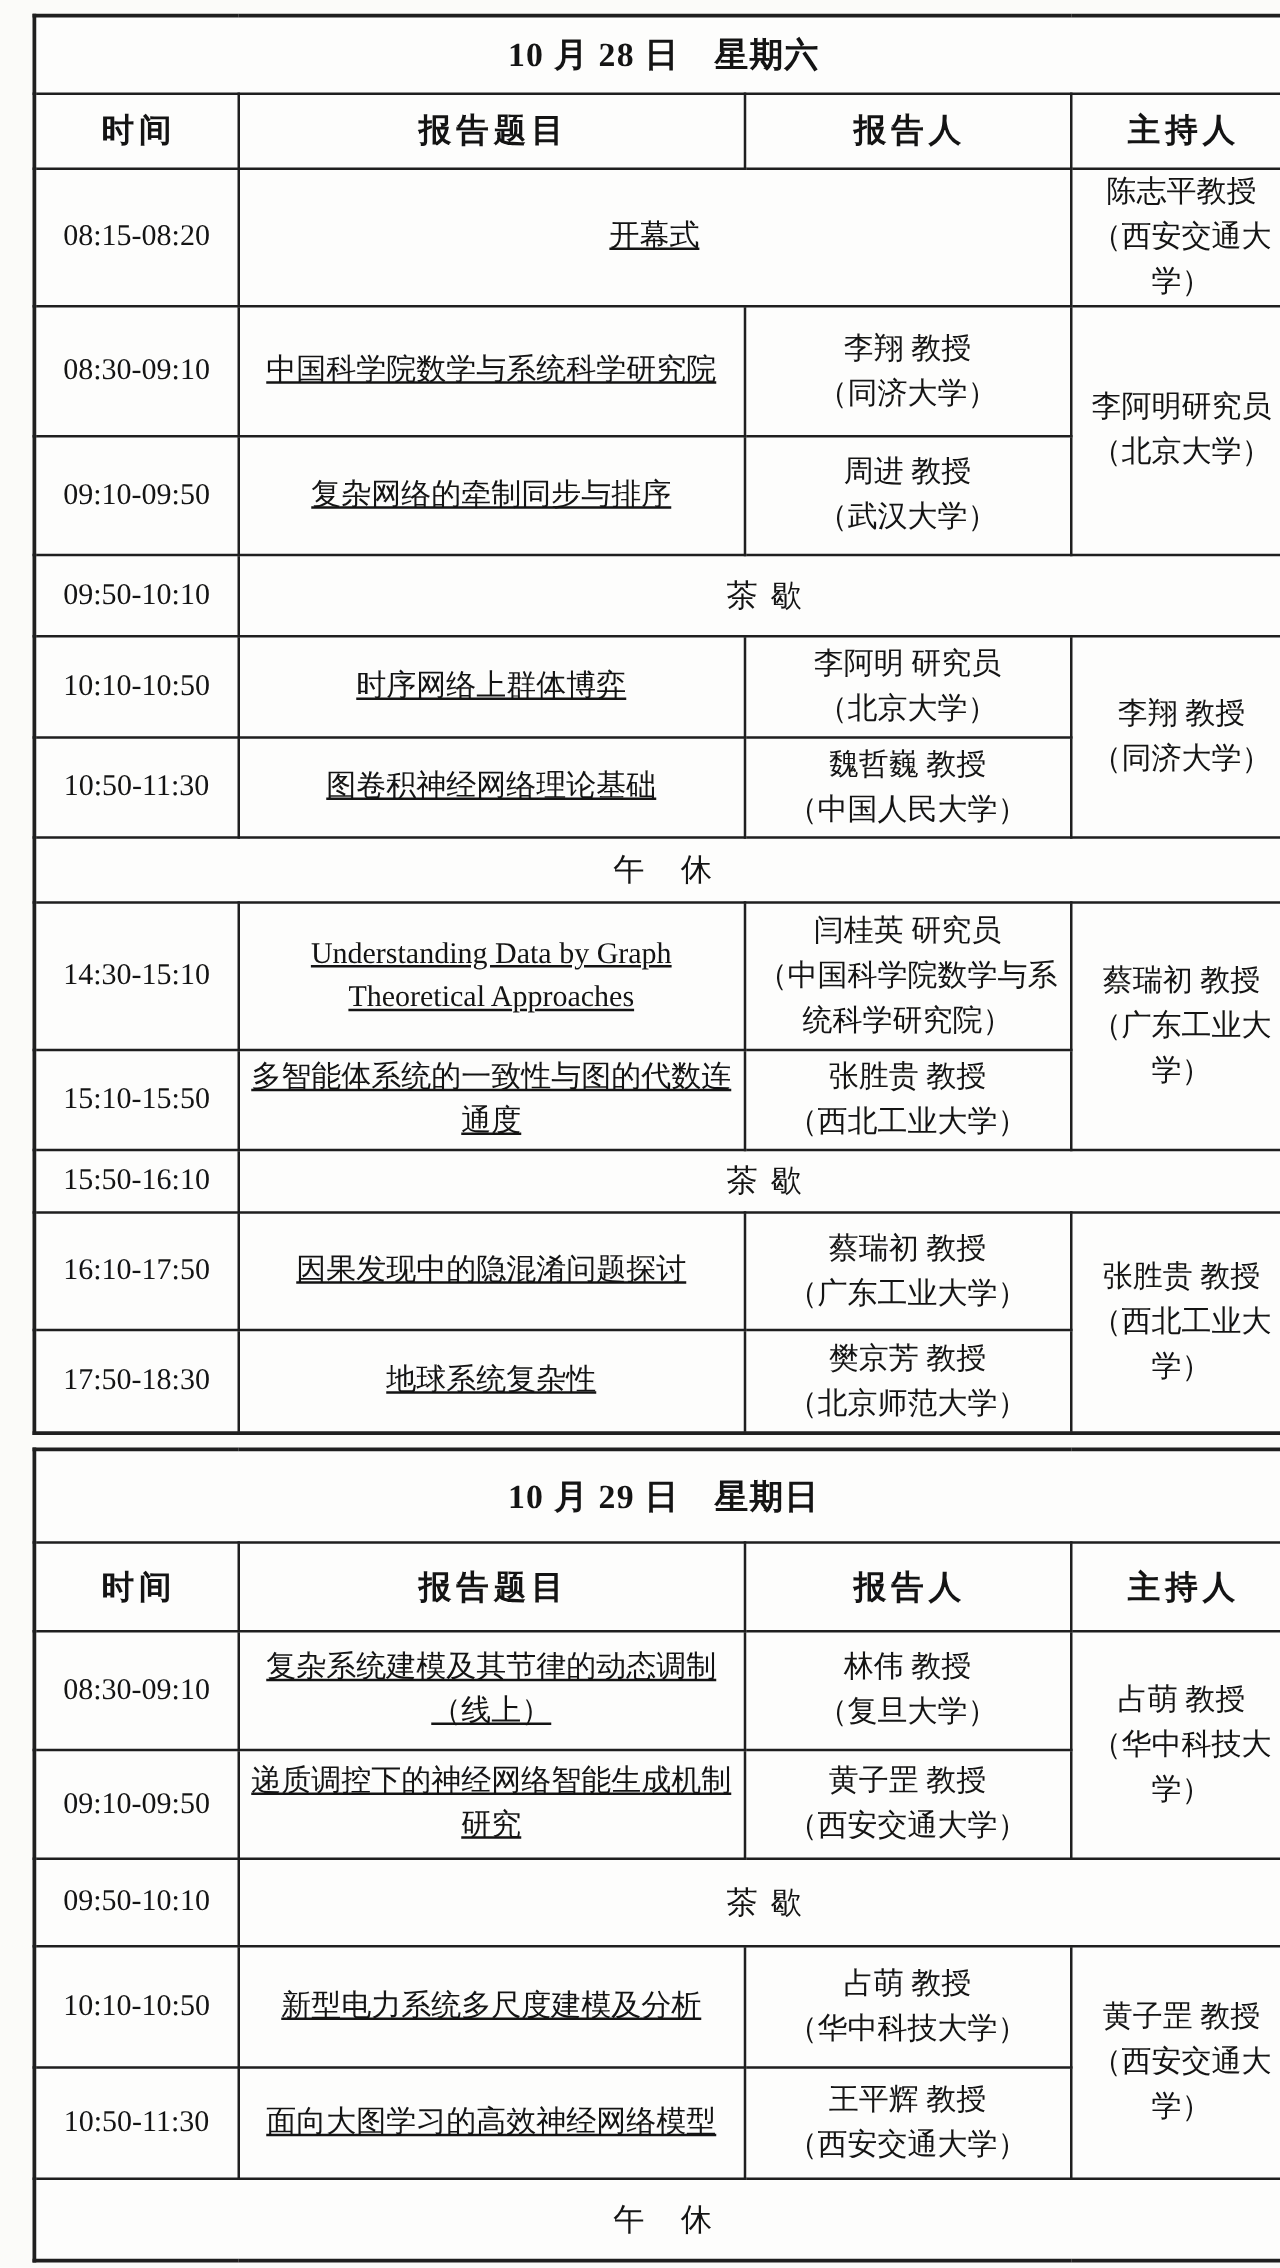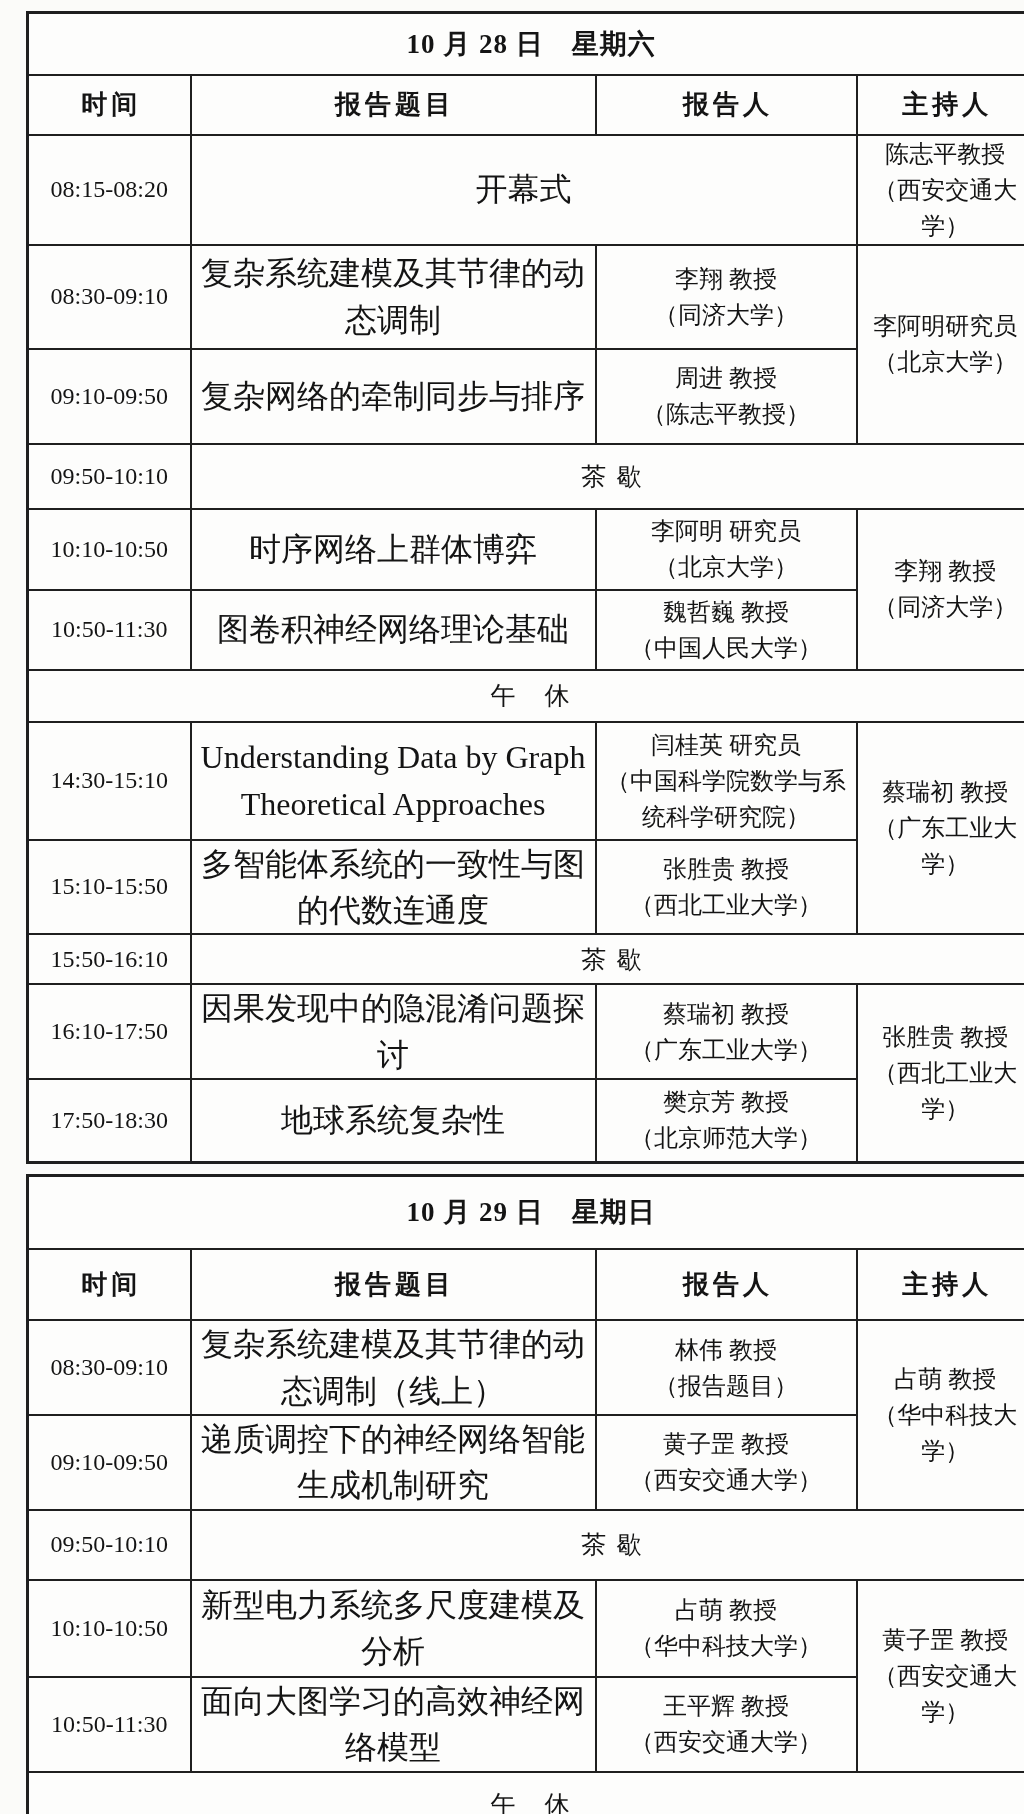--- a/index.html
+++ b/index.html
@@ -32,23 +32,24 @@
     letter-spacing:1px;
   }
   th.colhead{
     font-size:26px;
     font-weight:bold;
     letter-spacing:4px;
     text-indent:4px;
   }
   td.time{font-size:24px;}
   td.topic{
-    font-size:32px;
+    font-size:24px;
     line-height:1.45;
     padding:4px 15px;
+    text-decoration:underline;
   }
   td.speaker{
     font-size:24px;
     line-height:1.5;
     padding:4px 12px;
   }
   td.chair{
     font-size:24px;
     line-height:1.5;
     padding:4px 6px;
@@ -109,37 +110,37 @@
       <td class="time">08:15-08:20</td>
       <td class="topic" colspan="2">开幕式</td>
       <td class="chair">
         <div>陈志平教授</div>
         <div>（西安交通大学）</div>
       </td>
     </tr>
 
     <tr>
       <td class="time">08:30-09:10</td>
-      <td class="topic">复杂系统建模及其节律的动态调制</td>
+      <td class="topic">中国科学院数学与系统科学研究院</td>
       <td class="speaker">
         <div>李翔 教授</div>
         <div>（同济大学）</div>
       </td>
       <td class="chair" rowspan="2">
         <div>李阿明研究员</div>
         <div>（北京大学）</div>
       </td>
     </tr>
 
     <tr>
       <td class="time">09:10-09:50</td>
       <td class="topic">复杂网络的牵制同步与排序</td>
       <td class="speaker">
         <div>周进 教授</div>
-        <div>（陈志平教授）</div>
+        <div>（武汉大学）</div>
       </td>
     </tr>
 
     <tr>
       <td class="time">09:50-10:10</td>
       <td class="break" colspan="3">茶 歇</td>
     </tr>
 
     <tr>
       <td class="time">10:10-10:50</td>
@@ -236,21 +237,21 @@
       <th class="colhead">报告题目</th>
       <th class="colhead">报告人</th>
       <th class="colhead">主持人</th>
     </tr>
 
     <tr>
       <td class="time">08:30-09:10</td>
       <td class="topic">复杂系统建模及其节律的动态调制（线上）</td>
       <td class="speaker">
         <div>林伟 教授</div>
-        <div>（报告题目）</div>
+        <div>（复旦大学）</div>
       </td>
       <td class="chair" rowspan="2">
         <div>占萌 教授</div>
         <div>（华中科技大学）</div>
       </td>
     </tr>
 
     <tr>
       <td class="time">09:10-09:50</td>
       <td class="topic">递质调控下的神经网络智能生成机制研究</td>

